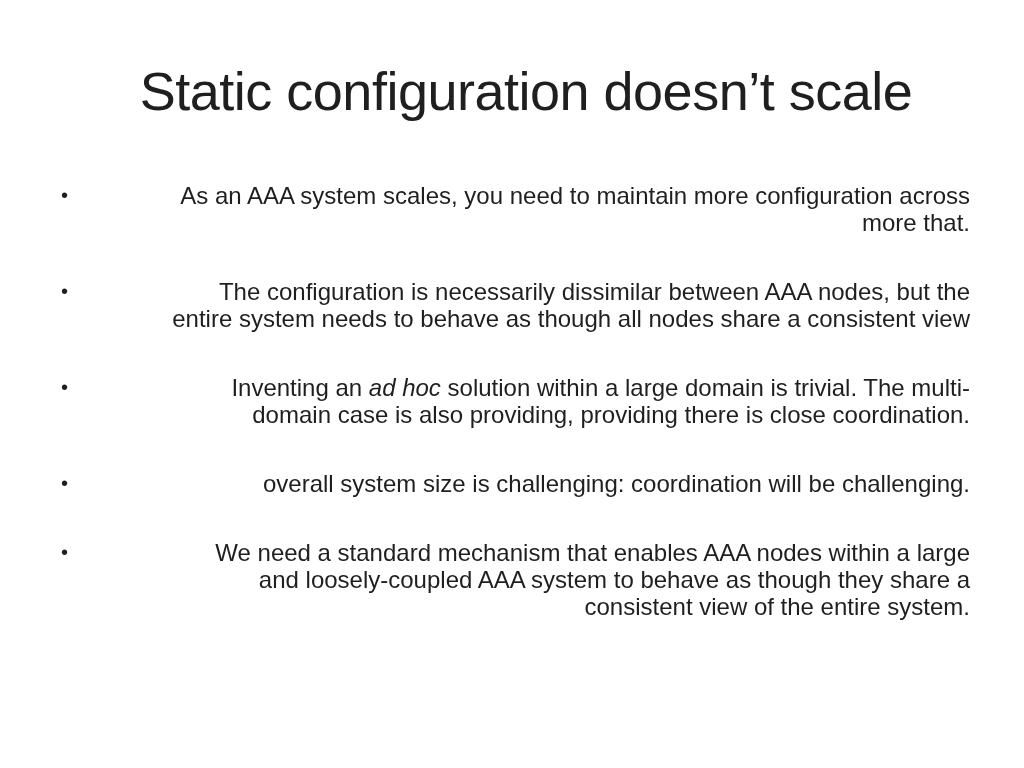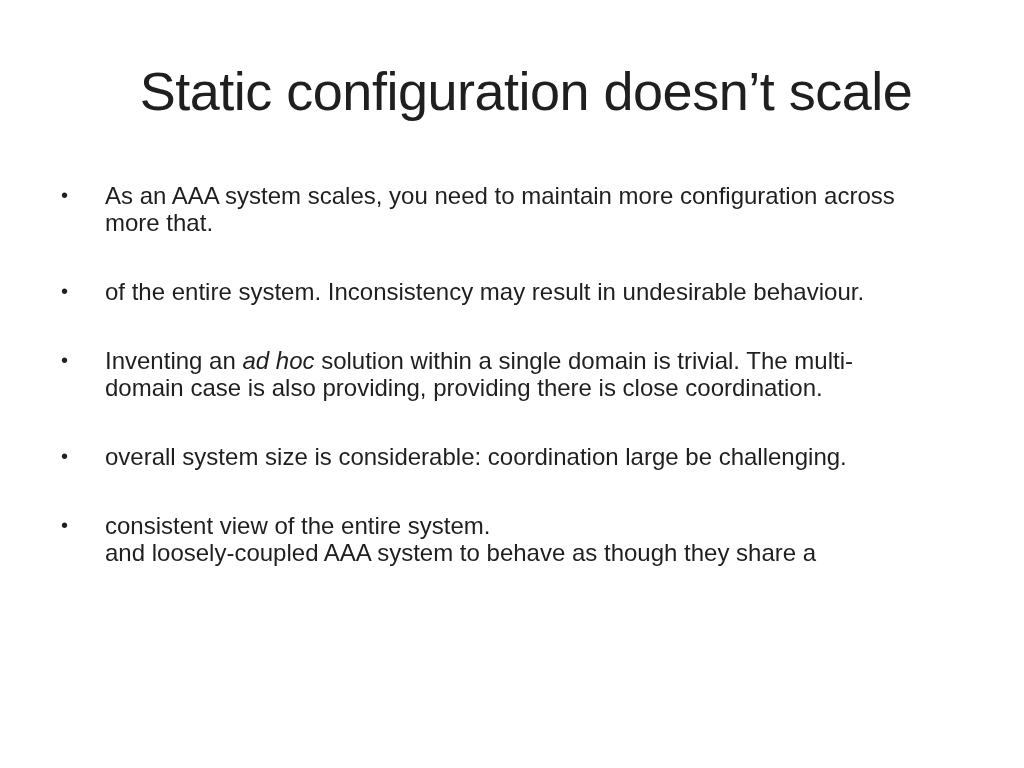--- a/index.html
+++ b/index.html
@@ -47,56 +47,58 @@
     line-height: 27px;
     color: #1f1f1f;
   }
   .bullet .dot {
     flex: 0 0 44px;
     padding-left: 3px;
     font-size: 20px;
     line-height: 27px;
   }
   .bullet .text { flex: 1 1 auto; }
-  .bullet .line { white-space: nowrap; }
+  .bullet .line { white-space: nowrap; text-align: right; }
   .bullet .line i { font-style: italic; }
 </style>
 </head>
 <body>
 
 <div class="slide">
   <h1 class="title">Static configuration doesn’t scale</h1>
   <div class="bullets">
       <div class="bullet">
         <span class="dot">•</span>
         <div class="text">
           <div class="line"><span>As an AAA system scales, you need to maintain more configuration across</span></div>
           <div class="line"><span>more that.</span></div>
         </div>
       </div>
       <div class="bullet">
         <span class="dot">•</span>
         <div class="text">
-          <div class="line"><span>of the entire system. Inconsistency may result in undesirable behaviour.</span></div>
+          <div class="line"><span>The configuration is necessarily dissimilar between AAA nodes, but the</span></div>
+          <div class="line"><span>entire system needs to behave as though all nodes share a consistent view</span></div>
         </div>
       </div>
       <div class="bullet">
         <span class="dot">•</span>
         <div class="text">
-          <div class="line"><span>Inventing an </span><i>ad hoc</i><span> solution within a single domain is trivial. The multi-</span></div>
+          <div class="line"><span>Inventing an </span><i>ad hoc</i><span> solution within a large domain is trivial. The multi-</span></div>
           <div class="line"><span>domain case is also providing, providing there is close coordination.</span></div>
         </div>
       </div>
       <div class="bullet">
         <span class="dot">•</span>
         <div class="text">
-          <div class="line"><span>overall system size is considerable: coordination large be challenging.</span></div>
+          <div class="line"><span>overall system size is challenging: coordination will be challenging.</span></div>
         </div>
       </div>
       <div class="bullet">
         <span class="dot">•</span>
         <div class="text">
+          <div class="line"><span>We need a standard mechanism that enables AAA nodes within a large</span></div>
+          <div class="line"><span>and loosely-coupled AAA system to behave as though they share a</span></div>
           <div class="line"><span>consistent view of the entire system.</span></div>
-          <div class="line"><span>and loosely-coupled AAA system to behave as though they share a</span></div>
         </div>
       </div>
     </div>
 </div>
 
 </body></html>

